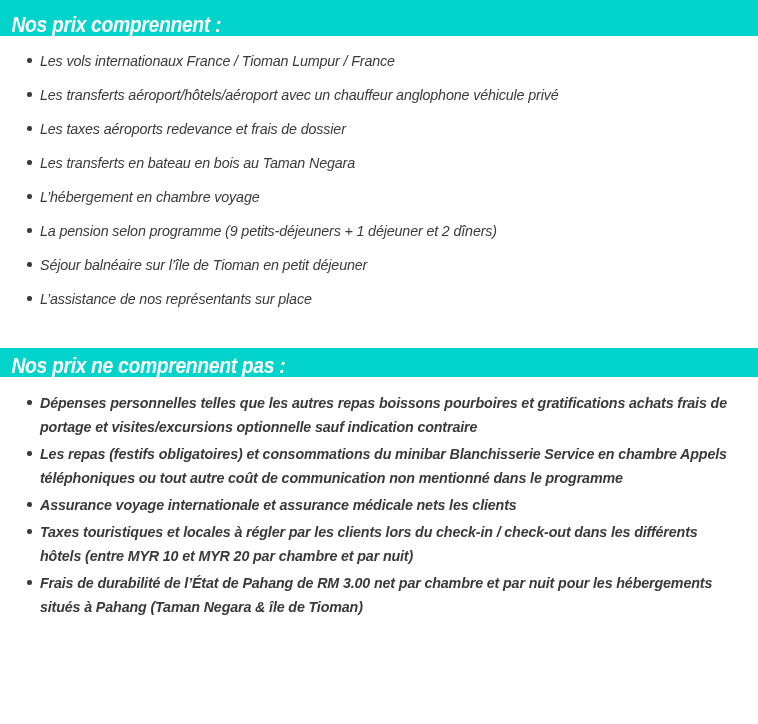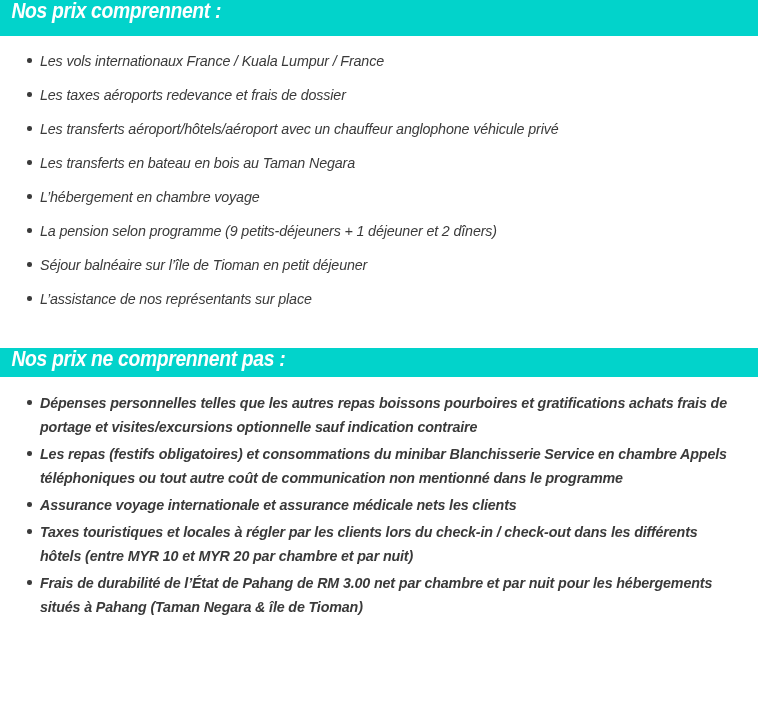--- a/index.html
+++ b/index.html
@@ -21,21 +21,21 @@
     height: 724px;
     background: #ffffff;
   }
 
   
   .banner {
     width: 758px;
     background: #02d3cb;
     box-sizing: border-box;
     display: flex;
-    align-items: flex-start;
+    align-items: flex-end;
   }
   .banner-1 { height: 36px; }
   .banner-2 { height: 29px; }
 
   .banner-title {
     color: #ffffff;
     font-family: "Liberation Sans", sans-serif;
     font-style: italic;
     font-weight: bold;
     font-size: 22px;
@@ -94,29 +94,29 @@
 
   <section class="section-included">
 
     <div class="banner banner-1">
       <div class="banner-title">Nos prix comprennent :</div>
     </div>
 
     <ul class="list">
       <li class="list-item">
         <span class="bullet"></span>
-        <span>Les vols internationaux France / Kuala Lumpur / France</span>
+        <span>Les vols internationaux France / Tioman Lumpur / France</span>
+      </li>
+      <li class="list-item">
+        <span class="bullet"></span>
+        <span>Les transferts aéroport/hôtels/aéroport avec un chauffeur anglophone véhicule privé</span>
       </li>
       <li class="list-item">
         <span class="bullet"></span>
         <span>Les taxes aéroports redevance et frais de dossier</span>
-      </li>
-      <li class="list-item">
-        <span class="bullet"></span>
-        <span>Les transferts aéroport/hôtels/aéroport avec un chauffeur anglophone véhicule privé</span>
       </li>
       <li class="list-item">
         <span class="bullet"></span>
         <span>Les transferts en bateau en bois au Taman Negara</span>
       </li>
       <li class="list-item">
         <span class="bullet"></span>
         <span>L’hébergement en chambre voyage</span>
       </li>
       <li class="list-item">

